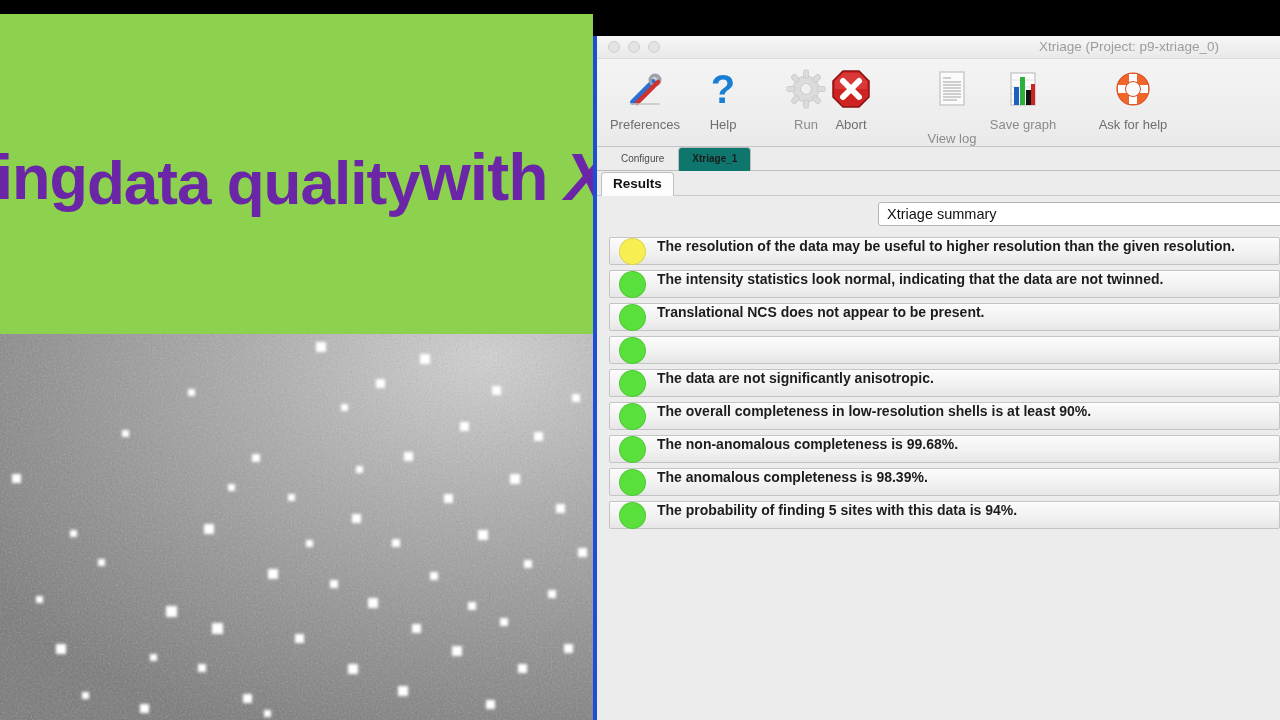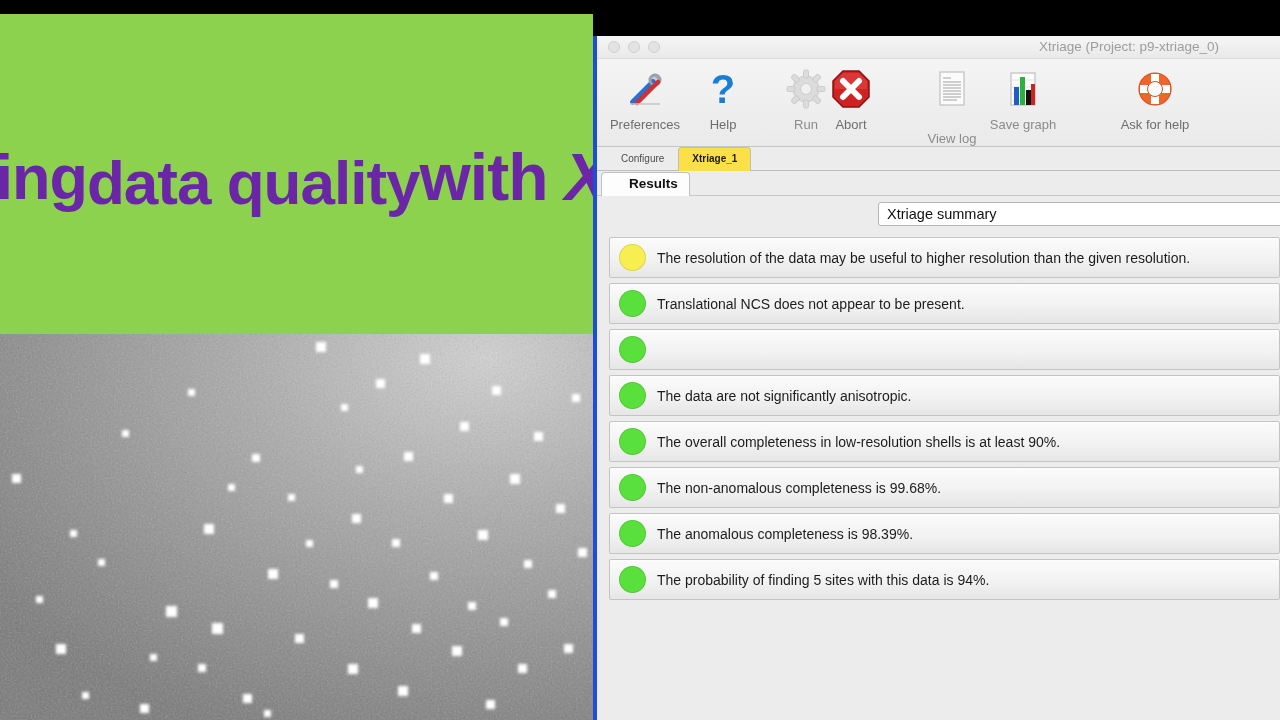--- a/index.html
+++ b/index.html
@@ -138,37 +138,37 @@
     padding: 3px 13px 4px 13px;
     color: #4d4d4d;
     border: 1px solid transparent;
     border-bottom: none;
     border-radius: 4px 4px 0 0;
     background: transparent;
     white-space: nowrap;
     line-height: 16px;
   }
   .tab.active {
-    background: #fde047;
+    background: #0f766e;
     border-color: #bdbdbd;
     color: #1a1a1a;
     font-weight: bold;
   }
   .tabstrip2 {
     position: relative;
     height: 25px;
     background: #ececec;
     border-bottom: 1px solid #c8c8c8;
     padding-left: 4px;
     box-sizing: border-box;
   }
   .tabstrip2 .tabs { display: flex; align-items: flex-end; height: 25px; }
   .tab2 {
     font-size: 13.5px;
-    padding: 3px 11px 4px 27px;
+    padding: 3px 11px 4px 11px;
     border-radius: 4px 4px 0 0;
     white-space: nowrap;
     line-height: 16px;
     color: #4d4d4d;
   }
   .tab2.active {
     background: #fdfdfd;
     border: 1px solid #c0c0c0;
     border-bottom: none;
     color: #111;
@@ -199,29 +199,30 @@
   
   .results {
     position: relative;
     background: #ececec;
     padding: 5px 0 0 12px;
     height: 507px;
     box-sizing: border-box;
   }
   .res-row {
     position: relative;
-    height: 41px;
+    height: 28px;
     margin-bottom: 5px;
     background: linear-gradient(#fbfbfb 0%, #f2f2f2 55%, #e6e6e6 100%);
     border: 1px solid #c4c4c4;
     border-radius: 2px;
     box-sizing: border-box;
     display: flex;
-    align-items: center;
+    align-items: flex-start;
     box-shadow: 0 1px 0 rgba(255,255,255,0.8) inset;
+    font-weight: bold;
   }
   .dot {
     width: 27px; height: 27px;
     border-radius: 50%;
     margin-left: 9px;
     flex: 0 0 auto;
     border: 1px solid rgba(0,0,0,0.10);
     box-sizing: border-box;
   }
   .res-text {
@@ -431,21 +432,21 @@
             </g>
             <rect x="13" y="20" width="5" height="18" fill="#1f5fc4"></rect>
             <rect x="19" y="10" width="5" height="28" fill="#2faf3c"></rect>
             <rect x="25" y="23" width="5" height="15" fill="#111111"></rect>
             <rect x="30" y="17" width="4" height="21" fill="#cf2222"></rect>
           </svg>
         </span>
         <span class="lbl">Save graph</span>
       </div>
 
-      <div class="tool enabled" style="left:512px;">
+      <div class="tool enabled" style="left:490px;">
         <span class="glyph">
           <svg width="44" height="44" viewBox="0 0 44 44">
             <circle cx="22" cy="22" r="16" fill="#f0652a"></circle>
             <circle cx="22" cy="22" r="16" fill="none" stroke="#d8501c" stroke-width="1.2"></circle>
             <g fill="#ffffff">
               <path d="M18 7 h8 v8 h-8 z"></path>
               <path d="M18 29 h8 v8 h-8 z"></path>
               <path d="M7 18 h8 v8 h-8 z"></path>
               <path d="M29 18 h8 v8 h-8 z"></path>
             </g>
@@ -476,20 +477,24 @@
       </div>
     </div>
 
     <div class="results" id="results-list">
         <div class="res-row">
           <span class="dot" style="background: rgb(247, 239, 82);"></span>
           <span class="res-text">The resolution of the data may be useful to higher resolution than the given resolution.</span>
         </div>
         <div class="res-row">
           <span class="dot" style="background: rgb(90, 224, 60);"></span>
+          <span class="res-text">The intensity statistics look normal, indicating that the data are not twinned.</span>
+        </div>
+        <div class="res-row">
+          <span class="dot" style="background: rgb(90, 224, 60);"></span>
           <span class="res-text">Translational NCS does not appear to be present.</span>
         </div>
         <div class="res-row">
           <span class="dot" style="background: rgb(90, 224, 60);"></span>
         </div>
         <div class="res-row">
           <span class="dot" style="background: rgb(90, 224, 60);"></span>
           <span class="res-text">The data are not significantly anisotropic.</span>
         </div>
         <div class="res-row">

